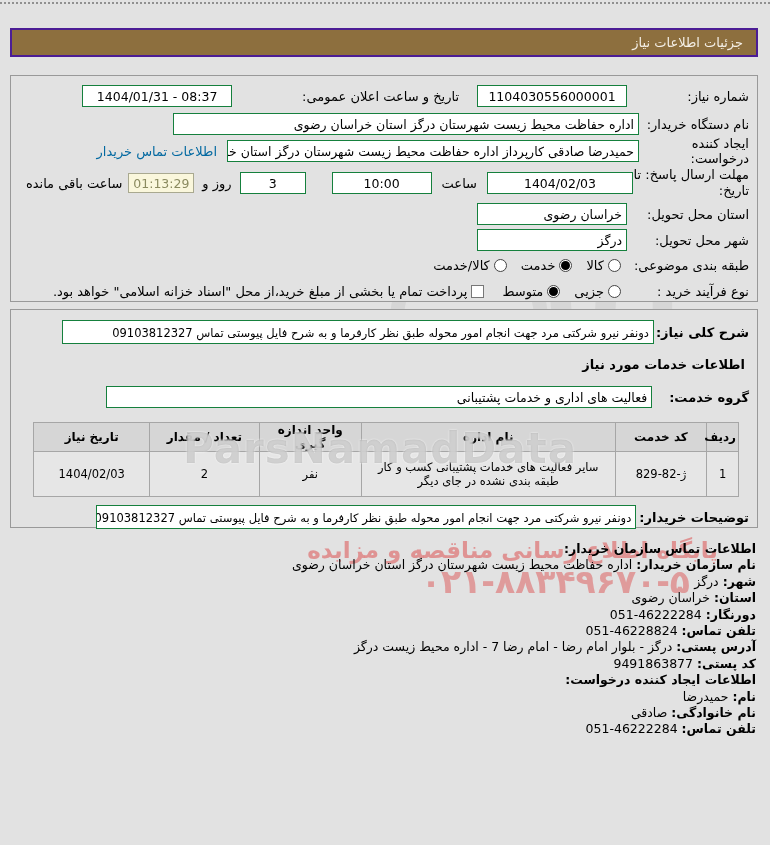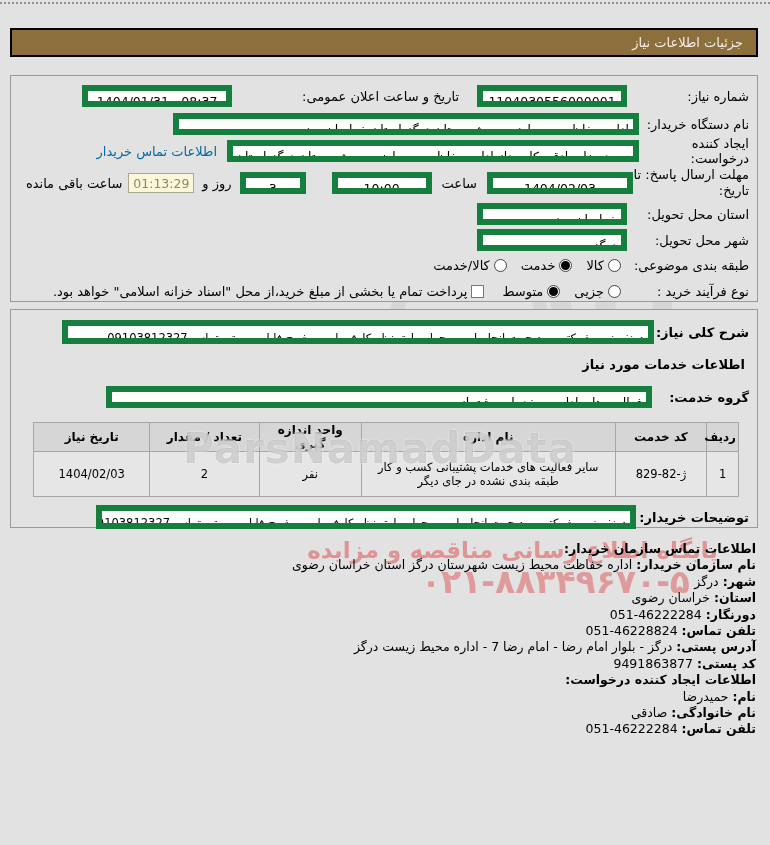--- a/index.html
+++ b/index.html
@@ -1,28 +1,28 @@
 <!DOCTYPE html>
 <html lang="fa" dir="rtl"><head>
 <meta charset="utf-8">
 <style>
   html,body{margin:0;padding:0;}
   body{font-family:"DejaVu Sans",sans-serif;background:#e2e2e2;}
   #canvas{position:relative;width:770px;height:845px;background:#e2e2e2;overflow:hidden;direction:rtl;}
   .dotted-top{position:absolute;top:2px;left:0;right:0;height:0;border-top:2px dotted #909090;}
   
-  .title-bar{position:absolute;top:28px;left:10px;right:12px;height:25px;background:#8d6f3e;border:2px solid #000000;color:#f4efe6;font-size:13px;line-height:25px;padding-right:13px;}
+  .title-bar{position:absolute;top:28px;left:10px;right:12px;height:25px;background:#8d6f3e;border:2px solid #4c1d95;color:#f4efe6;font-size:13px;line-height:25px;padding-right:13px;}
   
   .panel{position:absolute;left:10px;right:12px;border:1px solid #999;box-sizing:border-box;background:#e2e2e2;}
   #panel-form{top:75px;height:227px;padding:7px 8px 0 6px;}
   #panel-need{top:309px;height:219px;padding:9px 8px 0 6px;}
   
   .frow{display:flex;align-items:center;font-size:13px;color:#000;}
   .lbl{flex:0 0 auto;}
-  .vbox{background:#fff;border:6px solid #15803d;height:22px;line-height:22px;padding:0 4px;font-size:12.5px;overflow:hidden;white-space:nowrap;box-sizing:border-box;}
+  .vbox{background:#fff;border:1px solid #15803d;height:22px;line-height:22px;padding:0 4px;font-size:12.5px;overflow:hidden;white-space:nowrap;box-sizing:border-box;}
   .vbox.center{text-align:center;}
   .vbox.right{text-align:right;}
   .countdown{background:#faf7dc;border:1px solid #a9a990;color:#8b8b60;height:20px;line-height:20px;padding:0 3px;font-size:12.5px;text-align:center;box-sizing:border-box;}
   .radio{display:inline-block;position:relative;width:13px;height:13px;border:1px solid #444;border-radius:50%;background:#fff;vertical-align:middle;box-sizing:border-box;}
   .radio.on::after{content:"";position:absolute;top:1px;left:1px;right:1px;bottom:1px;background:#000;border-radius:50%;}
   .checkbox{display:inline-block;width:13px;height:13px;border:1px solid #777;background:#fff;vertical-align:middle;box-sizing:border-box;}
   .opt-label{margin-right:4px;}
   .link{color:#0369a1;cursor:pointer;}
   .bold{font-weight:bold;}
   

